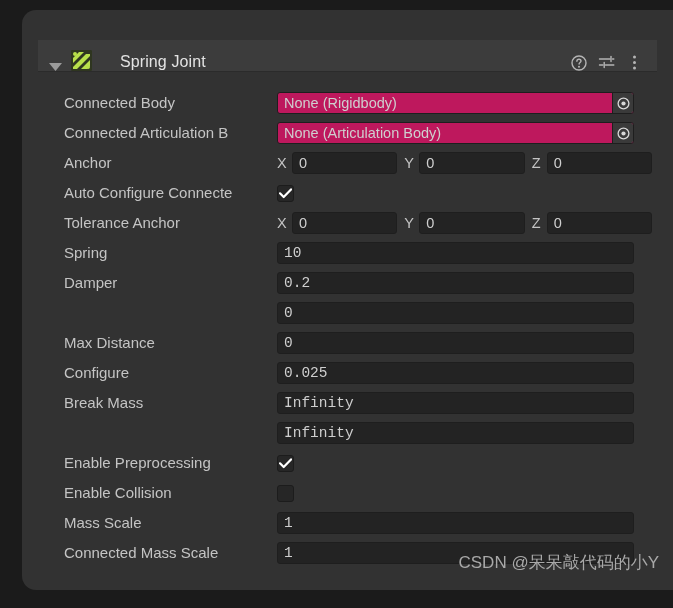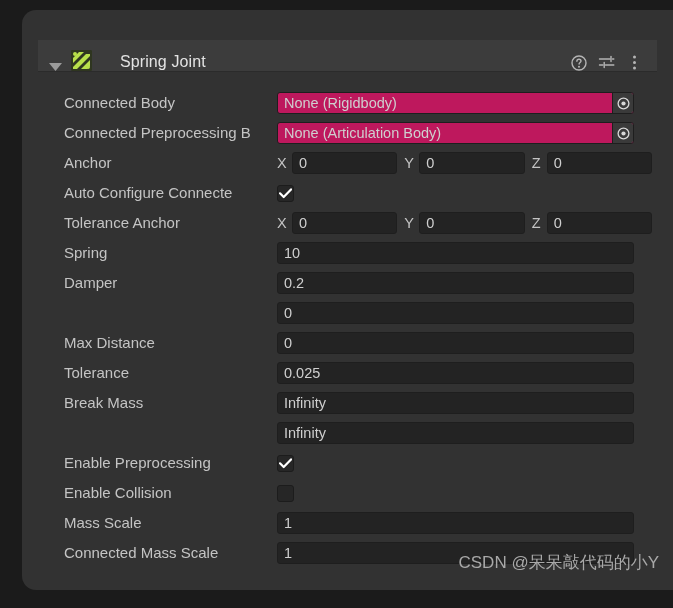--- a/index.html
+++ b/index.html
@@ -153,21 +153,21 @@
   
   .text-field {
     width: 100%;
     height: 22px;
     background: #232323;
     border: 1px solid #1e1e1e;
     border-radius: 3px;
     box-sizing: border-box;
     color: #cfcfcf;
     font-size: 14.5px;
-    font-family: Liberation Sans, sans-serif;
+    font-family: Liberation Mono, monospace;
     padding: 0 0 0 6px;
     outline: none;
     cursor: text;
     line-height: 20px;
   }
 
   
   .vec3 {
     display: flex;
     width: 100%;
@@ -298,21 +298,21 @@
             <span class="obj-picker">
               <svg width="13" height="13" viewBox="0 0 13 13">
                 <circle cx="6.5" cy="6.5" r="5.4" fill="none" stroke="#d8d8d8" stroke-width="1.3"></circle>
                 <circle cx="6.5" cy="6.5" r="2.1" fill="#d8d8d8"></circle>
               </svg>
             </span>
           </div>
         </div>
       </div>
       <div class="row">
-        <div class="row-label">Connected Preprocessing B</div>
+        <div class="row-label">Connected Articulation B</div>
         <div class="row-field">
           <div class="obj-field">
             <span class="obj-text">None (Articulation Body)</span>
             <span class="obj-picker">
               <svg width="13" height="13" viewBox="0 0 13 13">
                 <circle cx="6.5" cy="6.5" r="5.4" fill="none" stroke="#d8d8d8" stroke-width="1.3"></circle>
                 <circle cx="6.5" cy="6.5" r="2.1" fill="#d8d8d8"></circle>
               </svg>
             </span>
           </div>
@@ -375,21 +375,21 @@
         <div class="row-field"><input class="text-field" type="text" readonly="" value="0.2" style=""></div>
       </div>
       <div class="row">
         <div class="row-field"><input class="text-field" type="text" readonly="" value="0" style=""></div>
       </div>
       <div class="row">
         <div class="row-label">Max Distance</div>
         <div class="row-field"><input class="text-field" type="text" readonly="" value="0" style=""></div>
       </div>
       <div class="row">
-        <div class="row-label">Tolerance</div>
+        <div class="row-label">Configure</div>
         <div class="row-field"><input class="text-field" type="text" readonly="" value="0.025" style=""></div>
       </div>
       <div class="row">
         <div class="row-label">Break Mass</div>
         <div class="row-field"><input class="text-field" type="text" readonly="" value="Infinity" style=""></div>
       </div>
       <div class="row">
         <div class="row-field"><input class="text-field" type="text" readonly="" value="Infinity" style=""></div>
       </div>
       <div class="row">

